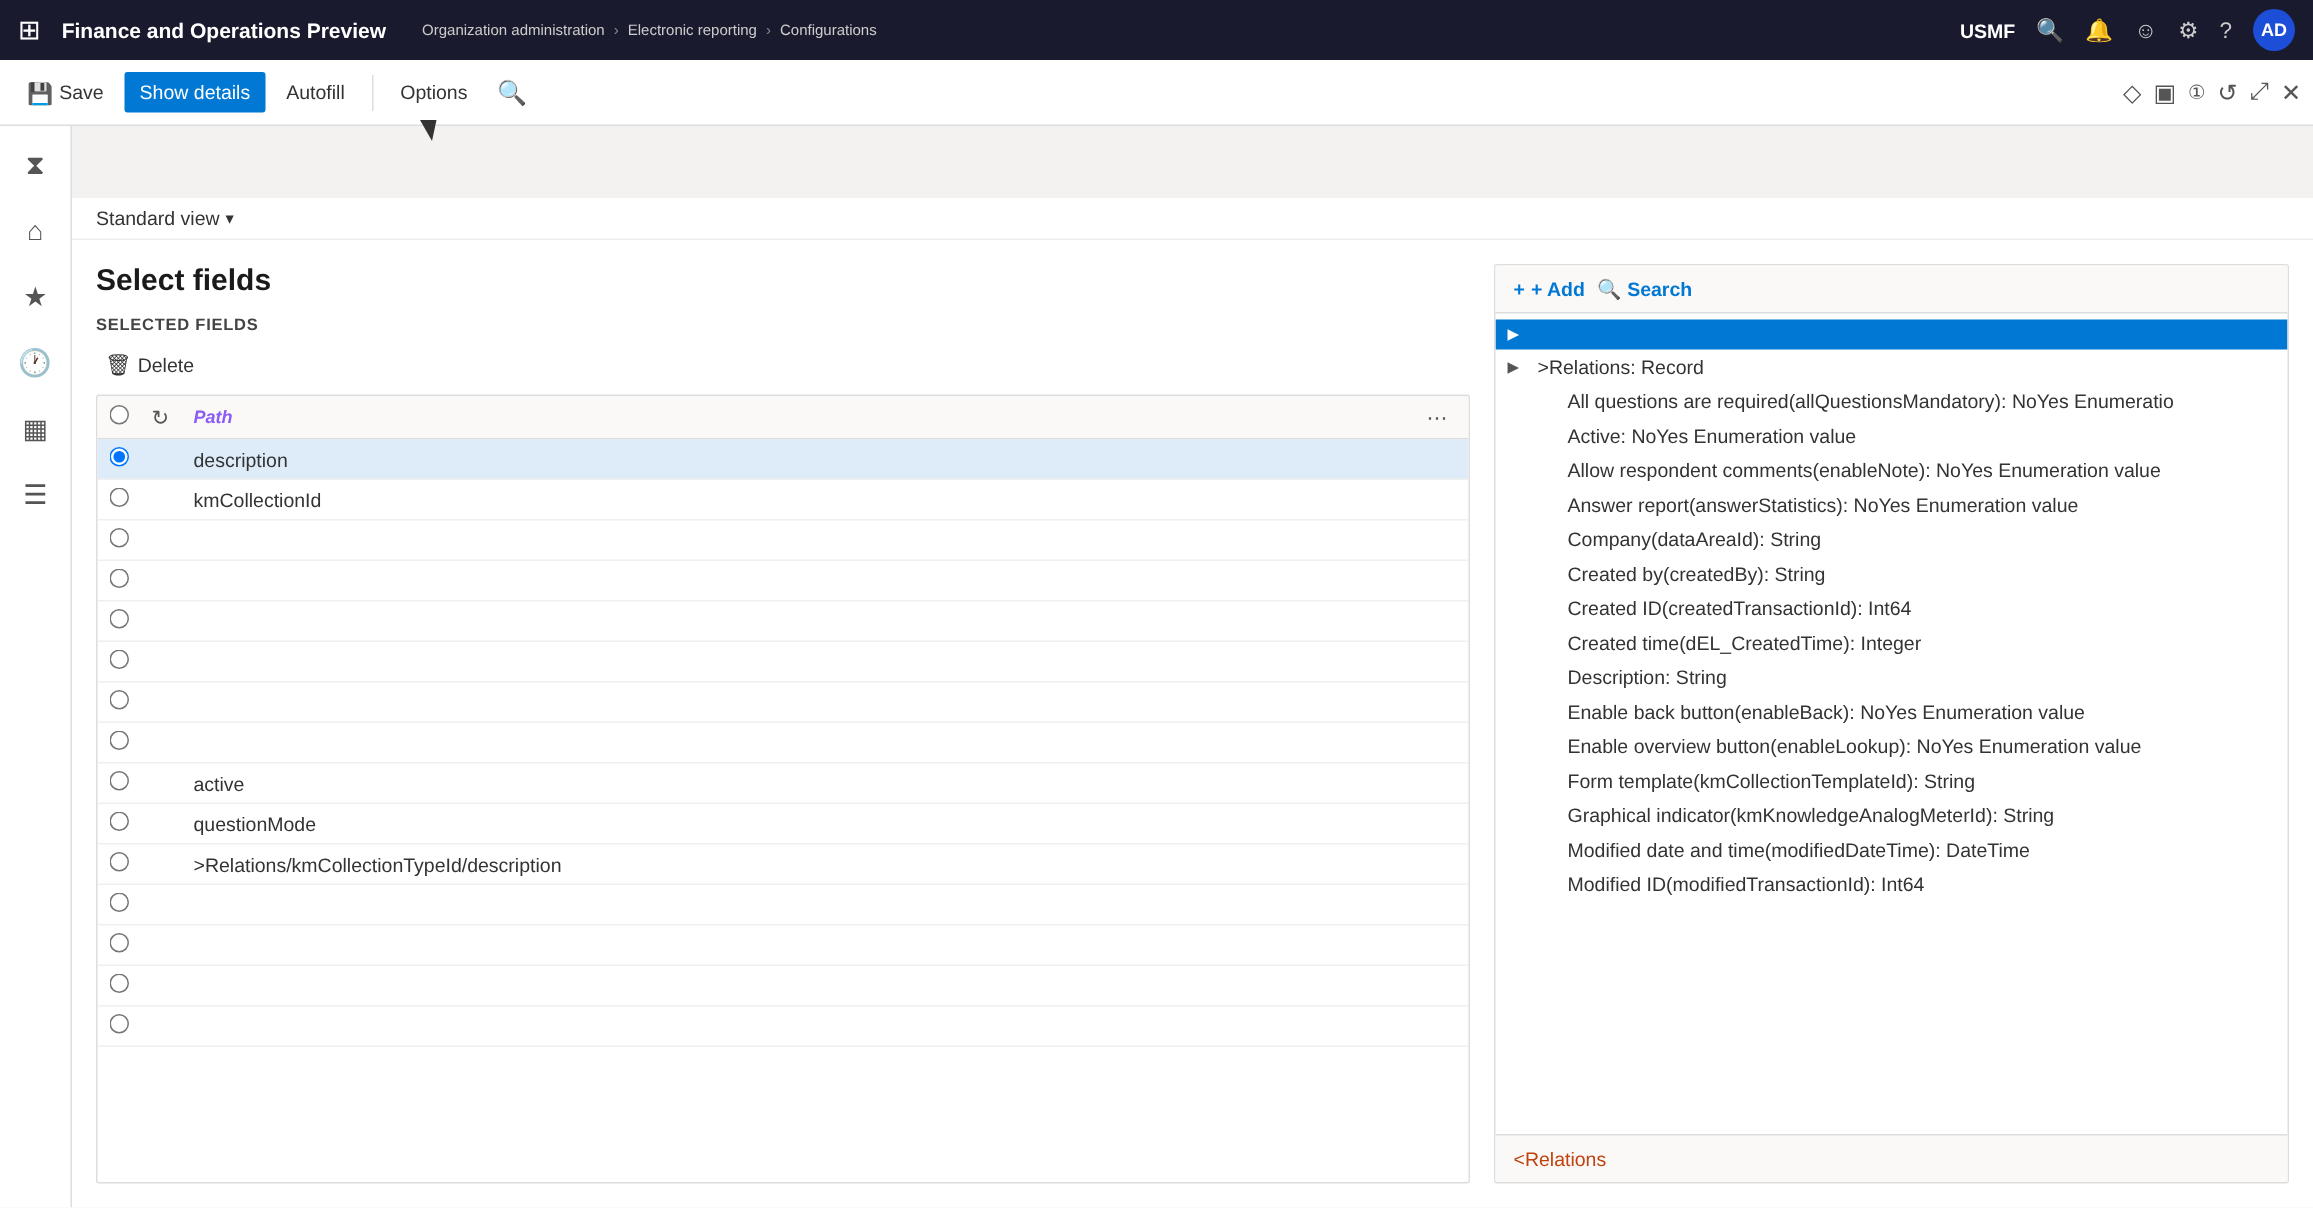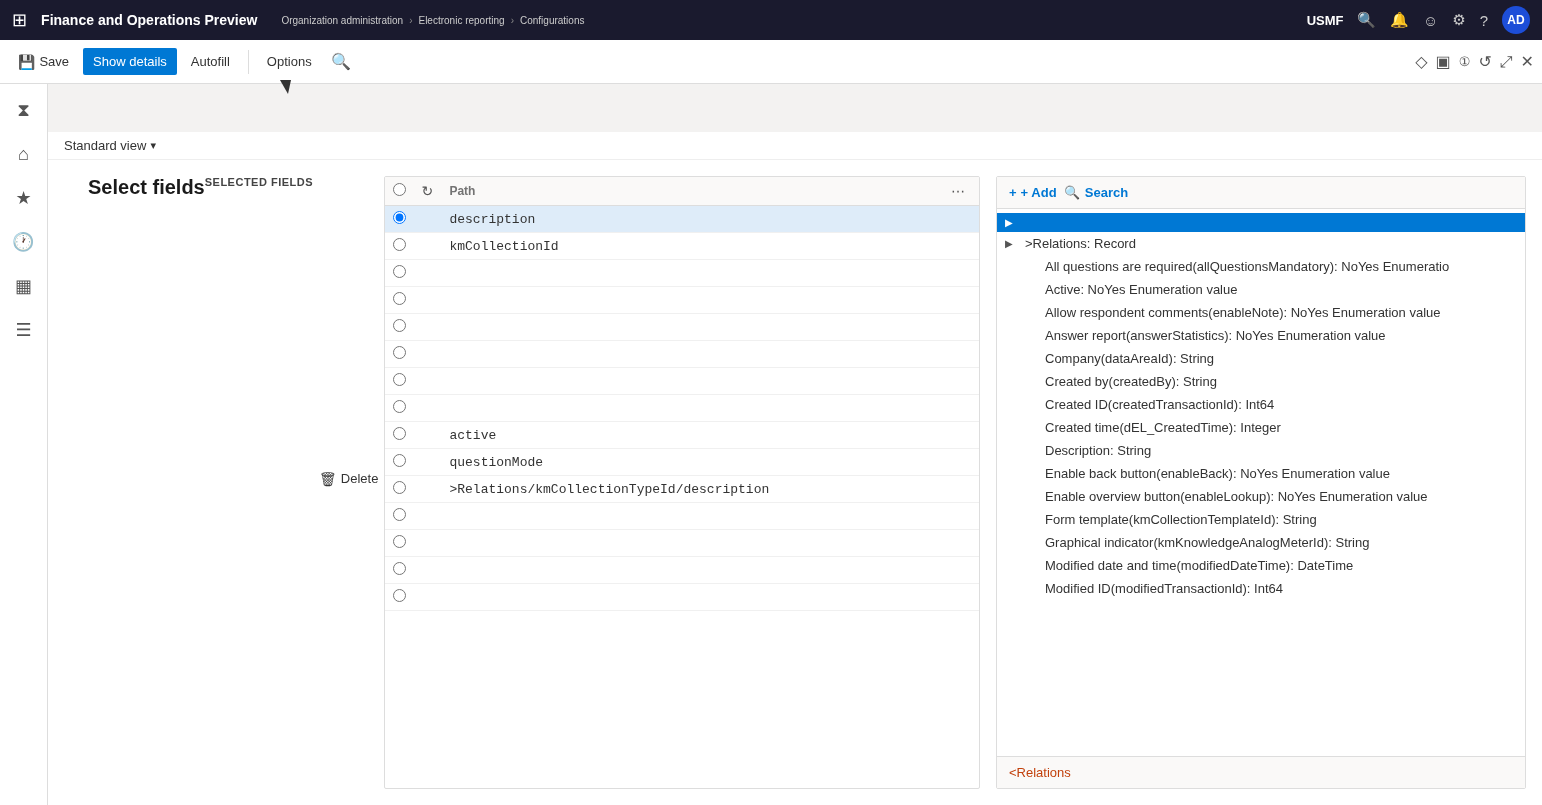--- a/index.html
+++ b/index.html
@@ -70,51 +70,51 @@
     }
     .filter-bar .view-selector {
       display: flex; align-items: center; gap: 4px;
       font-size: 13px; color: #333; cursor: pointer;
     }
 
     
     .page-body { display: flex; flex: 1; overflow: hidden; background: #fff; padding: 16px; gap: 16px; }
 
     
-    .left-panel { flex: 1; display: flex; flex-direction: row; min-width: 0; margin-left: 24px; }
+    .left-panel { flex: 1; display: flex; flex-direction: column; min-width: 0; }
     .page-title { font-size: 20px; font-weight: 600; color: #1a1a1a; margin-bottom: 12px; }
     .section-label { font-size: 11px; font-weight: 700; text-transform: uppercase; color: #444; letter-spacing: 0.5px; margin-bottom: 8px; }
     .action-bar { display: flex; align-items: center; gap: 8px; margin-bottom: 8px; }
     .action-bar .del-btn {
       display: flex; align-items: center; gap: 4px;
       color: #333; background: none; border: none; cursor: pointer; font-size: 13px; padding: 4px 6px;
     }
 
     
     .fields-table { border: 1px solid #ddd; border-radius: 2px; overflow: hidden; flex: 1; overflow-y: auto; }
     .table-header {
       display: flex; align-items: center;
       background: #faf9f8; border-bottom: 1px solid #ddd;
       padding: 6px 8px; gap: 8px;
     }
     .table-header .col-radio { width: 20px; }
     .table-header .col-refresh { width: 20px; font-size: 14px; color: #555; cursor: pointer; }
-    .table-header .col-path { flex: 1; font-size: 12px; font-weight: 600; color: #737373; }
+    .table-header .col-path { flex: 1; font-size: 12px; font-weight: 600; color: #8b5cf6; font-style: italic; }
     .table-header .col-menu { width: 20px; font-size: 14px; color: #555; cursor: pointer; }
 
     .table-row {
       display: flex; align-items: center;
       padding: 5px 8px; gap: 8px;
       border-bottom: 1px solid #f0f0f0; cursor: pointer;
     }
     .table-row.selected { background: #deecf9; }
     .table-row .col-radio { width: 20px; }
     .table-row .col-radio input[type=radio] { cursor: pointer; }
     .table-row .col-pad { width: 20px; }
-    .table-row .col-path { flex: 1; font-size: 13px; color: #333; font-family: Liberation Mono, monospace; }
+    .table-row .col-path { flex: 1; font-size: 13px; color: #333; }
 
     
     .right-panel {
       width: 530px; display: flex; flex-direction: column;
       border: 1px solid #ddd; border-radius: 2px;
     }
     .right-panel-header {
       display: flex; align-items: center; gap: 8px;
       padding: 8px 12px; border-bottom: 1px solid #ddd; background: #faf9f8;
     }

